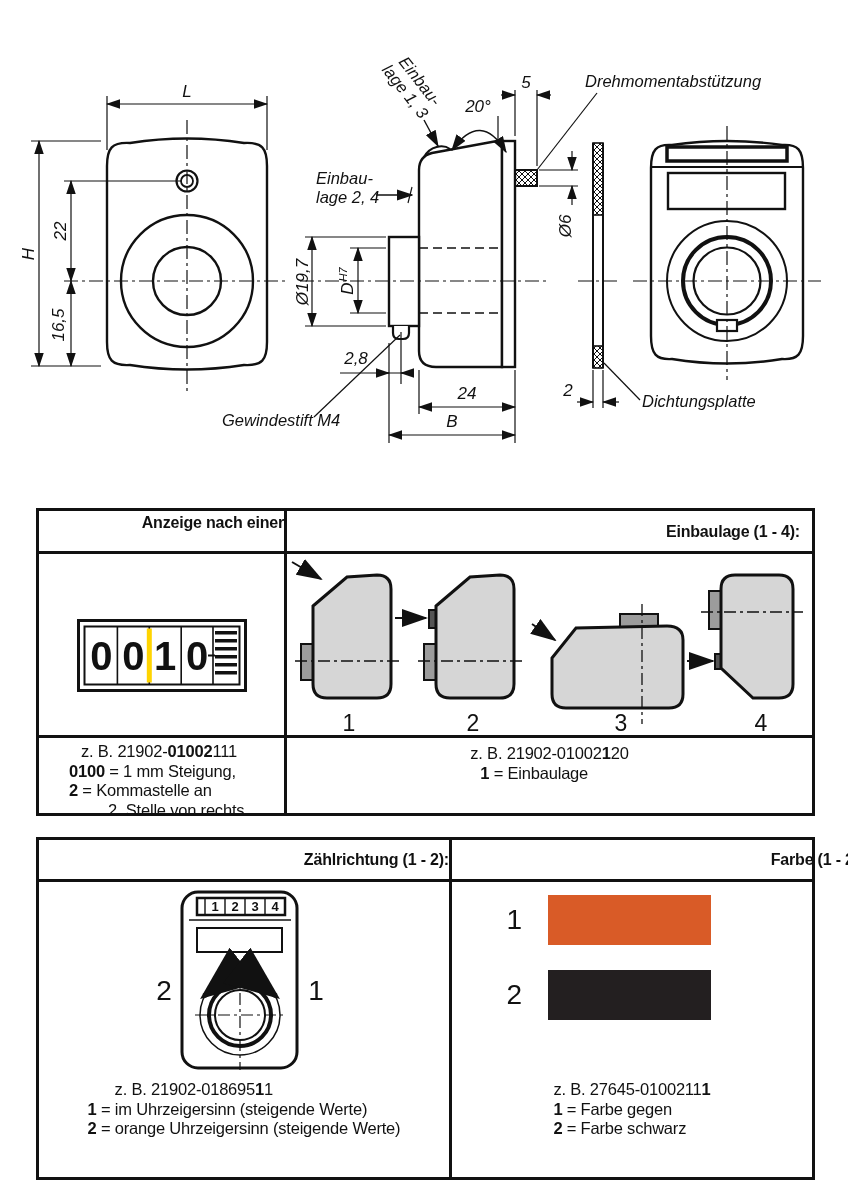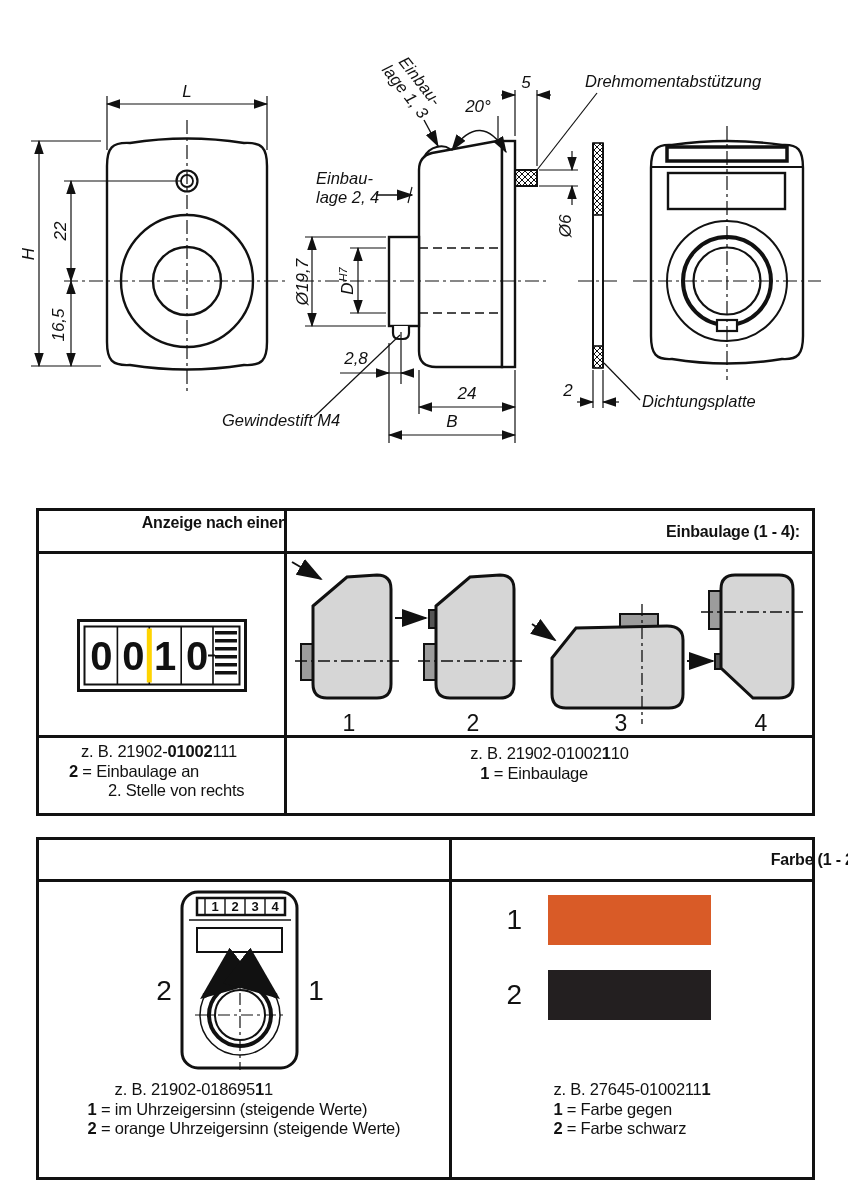--- a/index.html
+++ b/index.html
@@ -227,35 +227,37 @@
       <g class="fig-num" font-size="23" text-anchor="middle" fill="#111">
         <text x="62" y="177">1</text>
         <text x="186" y="177">2</text>
         <text x="334" y="177">3</text>
         <text x="474" y="177">4</text>
       </g>
     </svg>
 
     <div class="ex abs" style="left:30px;top:231px;width:215px">
       <div style="text-indent:12px"><span>z. B. 21902-</span><span class="b">01002</span><span>111</span></div>
-      <div><span class="b">2</span><span> = Einbaulage an</span></div>
+      <div><span class="b">0100</span><span> = 1 mm Steigung,</span></div>
+      <div><span class="b">2</span><span> = Kommastelle an</span></div>
       <div style="text-indent:39px">2. Stelle von rechts</div>
     </div>
     <div class="ex abs" style="left:248px;top:233px;width:525px;text-align:center">
       <div style="display:inline-block;text-align:left">
-        <div><span>z. B. 21902-01002</span><span class="b">1</span><span>10</span></div>
+        <div><span>z. B. 21902-01002</span><span class="b">1</span><span>20</span></div>
         <div style="padding-left:10px"><span class="b">1</span><span> = Einbaulage</span></div>
       </div>
     </div>
   </div>
 
   <div class="tframe" style="left:36px;top:837px;width:773px;height:337px">
     <div class="tline" style="left:410px;top:0;width:3px;height:337px"></div>
     <div class="tline" style="left:0;top:39px;width:773px;height:3px"></div>
 
+    <div class="hdr" style="left:0;top:10px;width:410px">Zählrichtung (1 - 2):</div>
     <div class="hdr" style="left:413px;top:10px;width:412px">Farbe (1 - 2):</div>
 
     <svg class="abs" style="left:0;top:42px" width="410" height="198" viewBox="0 0 410 198">
       <defs>
         <marker id="arr3" markerWidth="11" markerHeight="9" refX="10" refY="4.5" orient="auto-start-reverse">
           <path d="M0,0 L11,4.5 L0,9 Z" fill="#111"></path>
         </marker>
       </defs>
       <g stroke="#111" fill="none">
         <rect x="143" y="10" width="115" height="176" rx="16" stroke-width="3"></rect>

